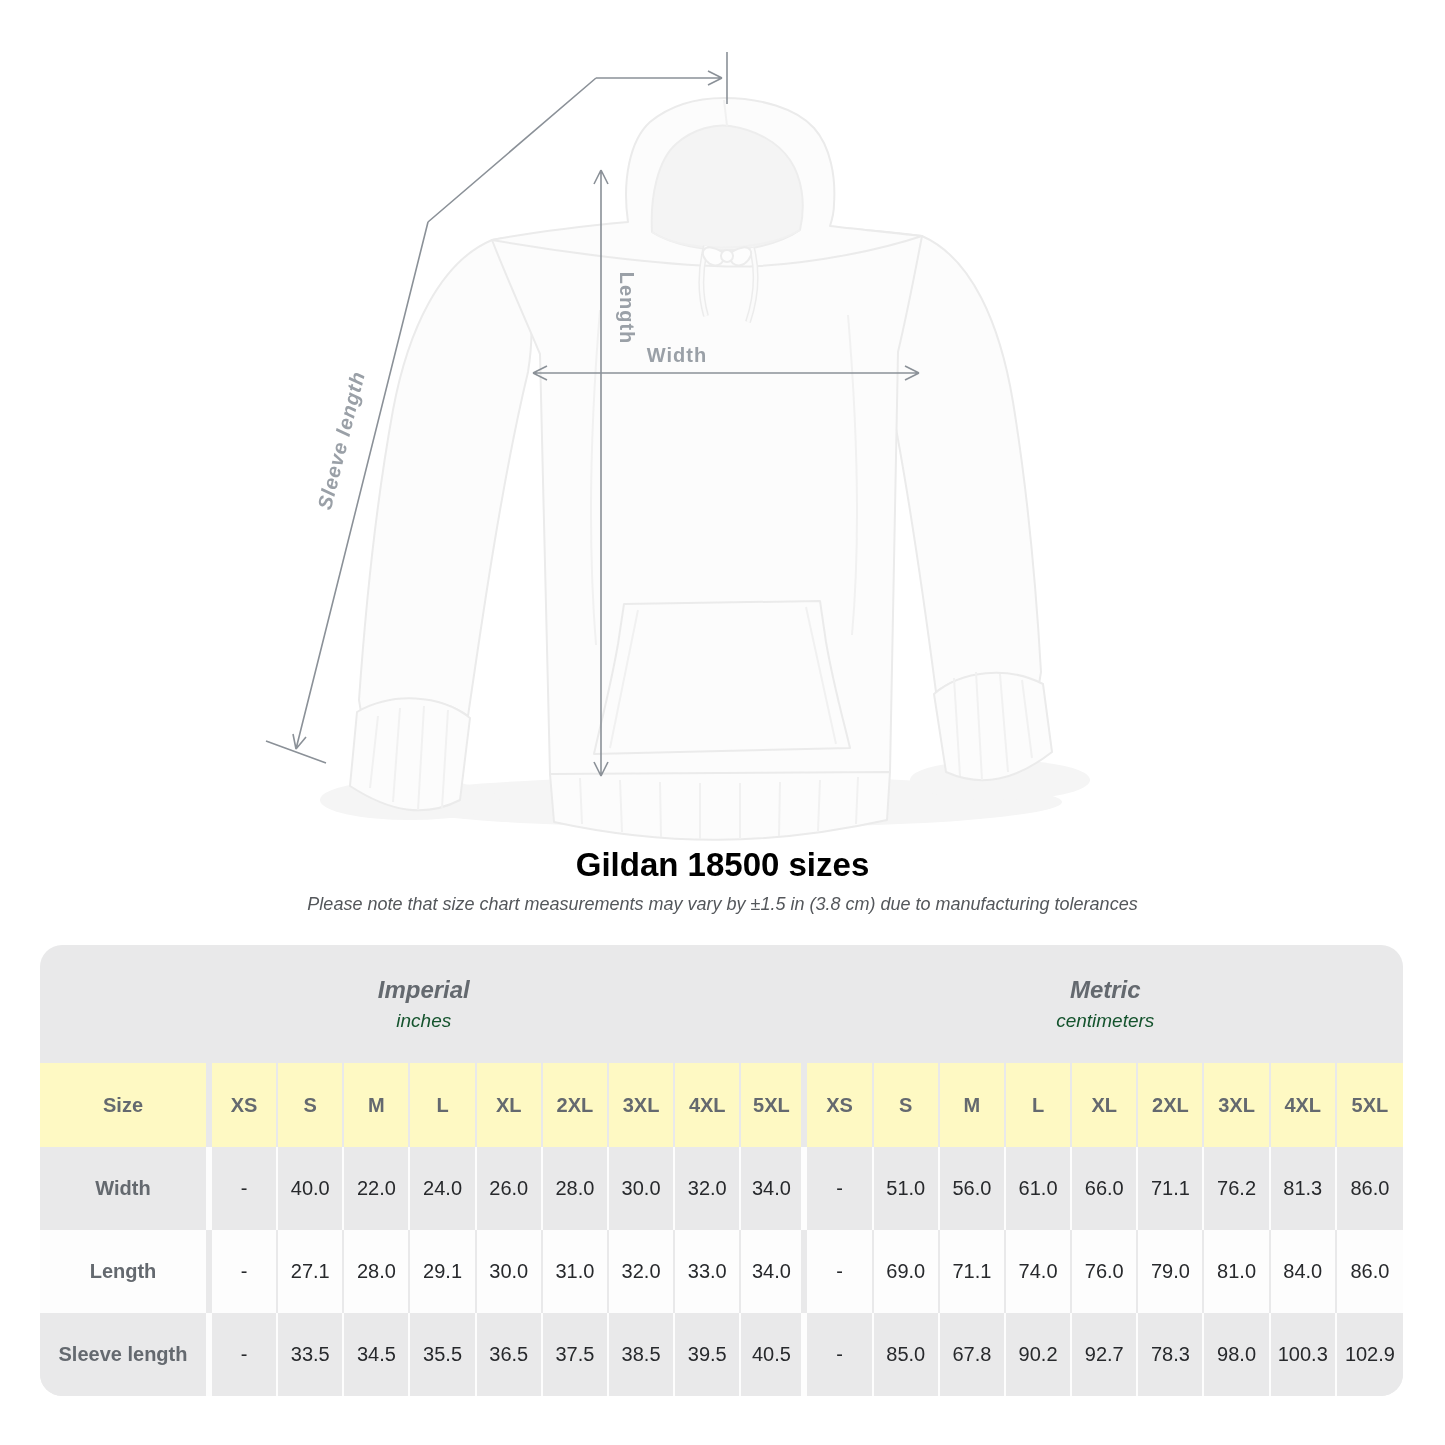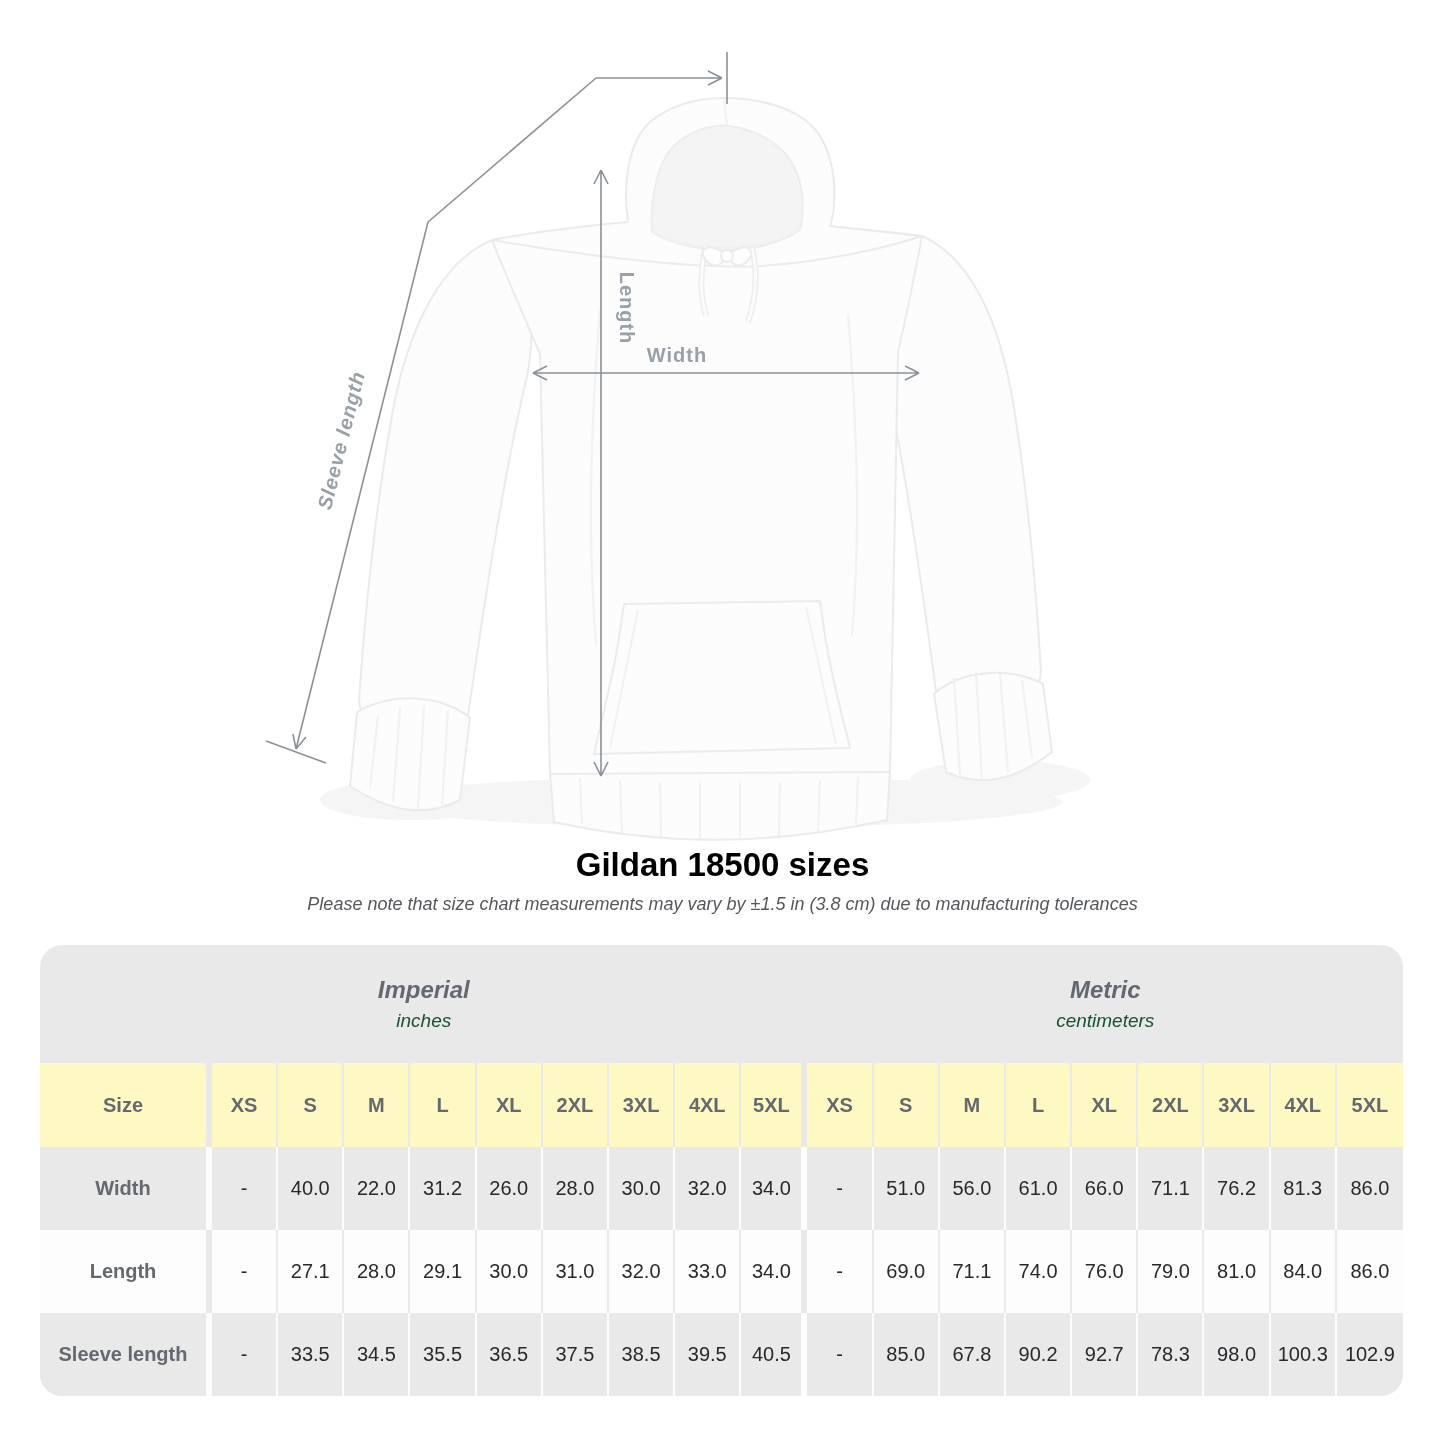--- a/index.html
+++ b/index.html
@@ -149,21 +149,21 @@
       <div class="cell">3XL</div>
       <div class="cell">4XL</div>
       <div class="cell">5XL</div>
     </div>
   <div id="table-rows">
       <div class="grid19 trow row-gray">
         <div class="cell label-cell thick">Width</div>
         <div class="cell">-</div>
         <div class="cell">40.0</div>
         <div class="cell">22.0</div>
-        <div class="cell">31.2</div>
+        <div class="cell">24.0</div>
         <div class="cell">26.0</div>
         <div class="cell">28.0</div>
         <div class="cell">30.0</div>
         <div class="cell">32.0</div>
         <div class="cell thick">34.0</div>
         <div class="cell">-</div>
         <div class="cell">51.0</div>
         <div class="cell">56.0</div>
         <div class="cell">61.0</div>
         <div class="cell">66.0</div>

